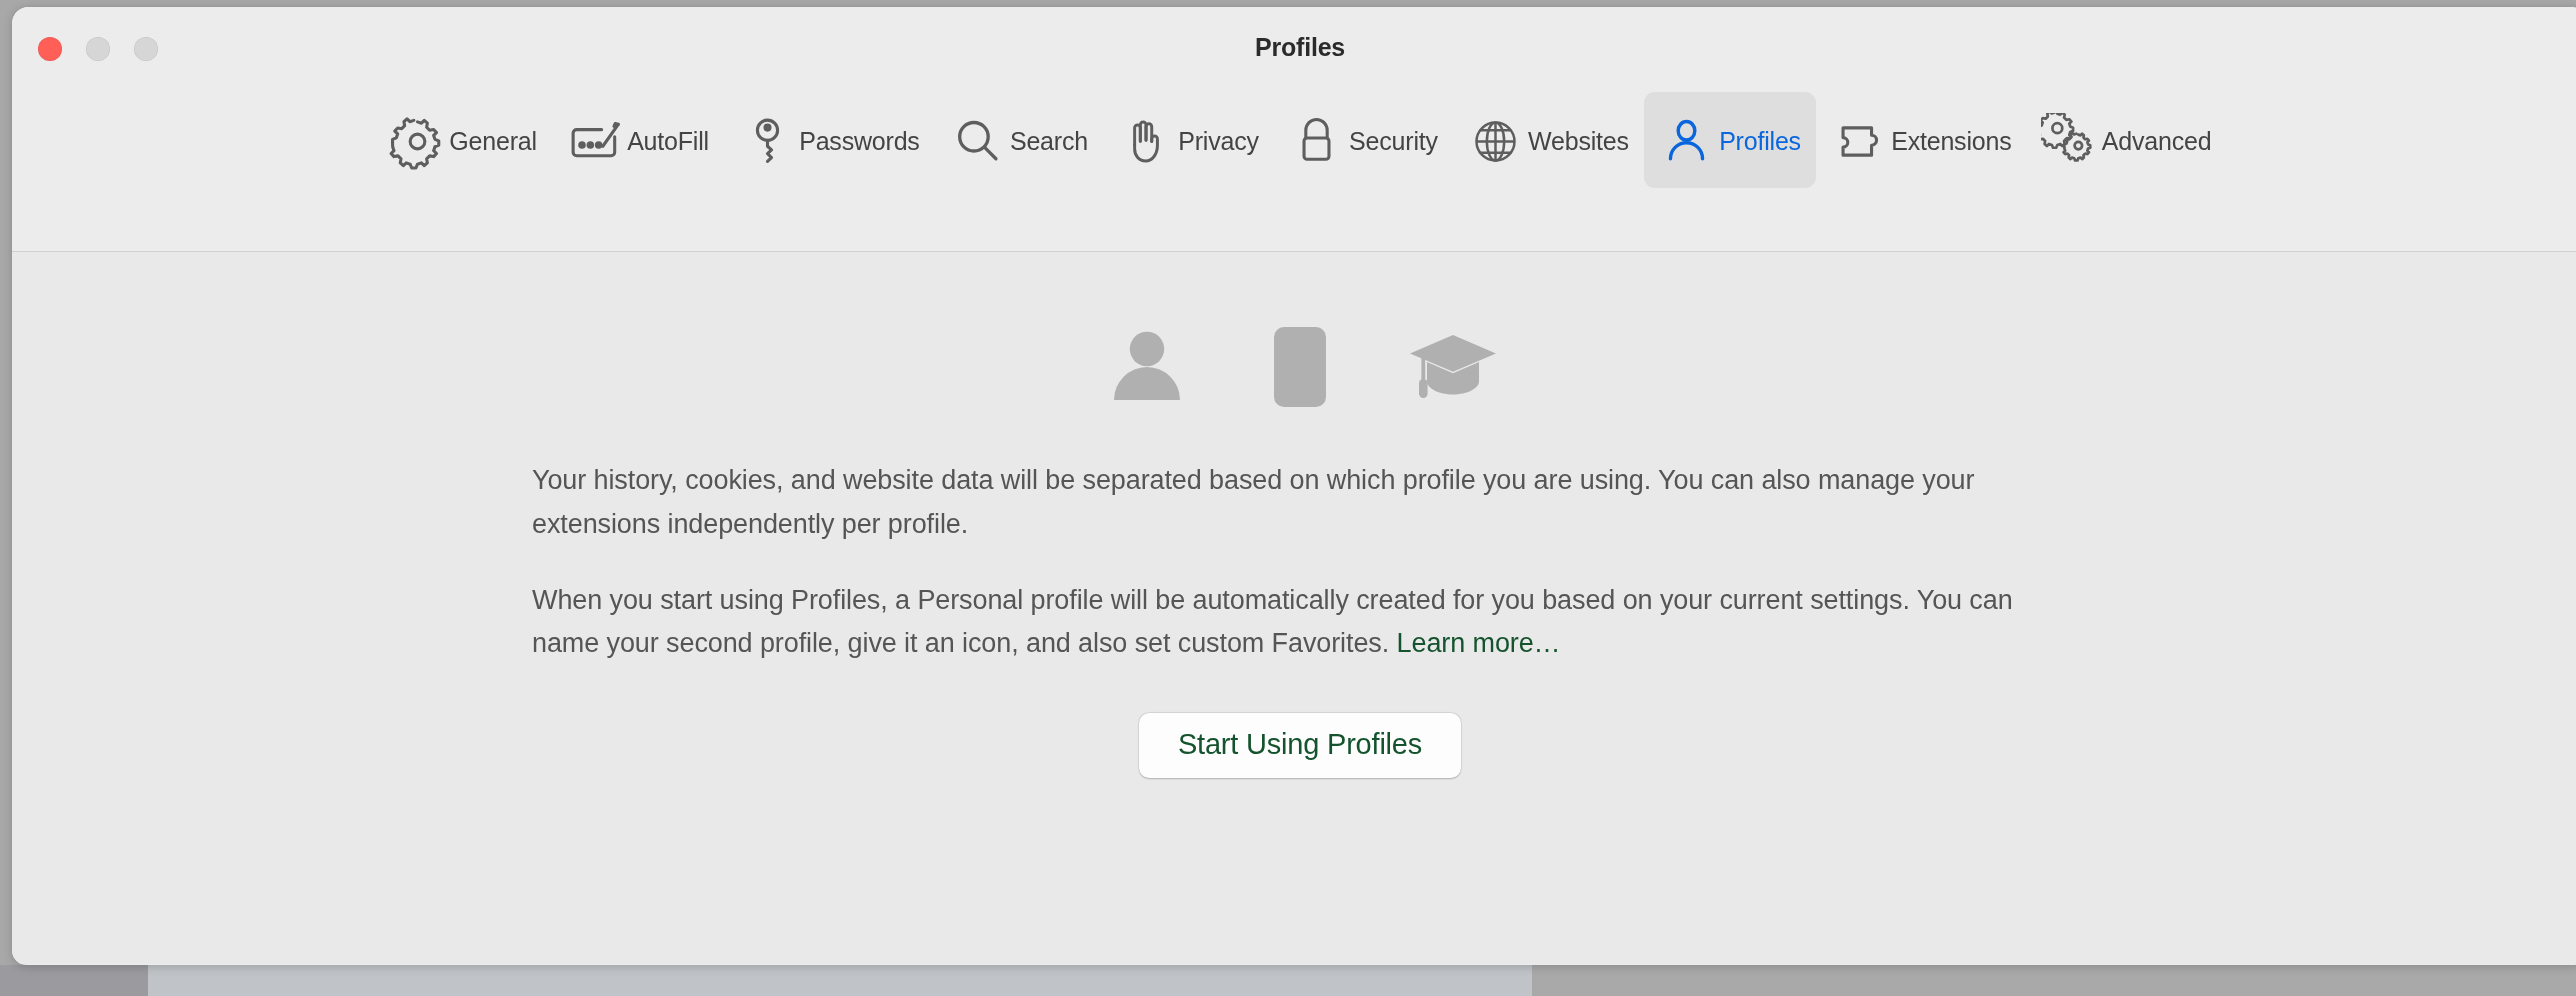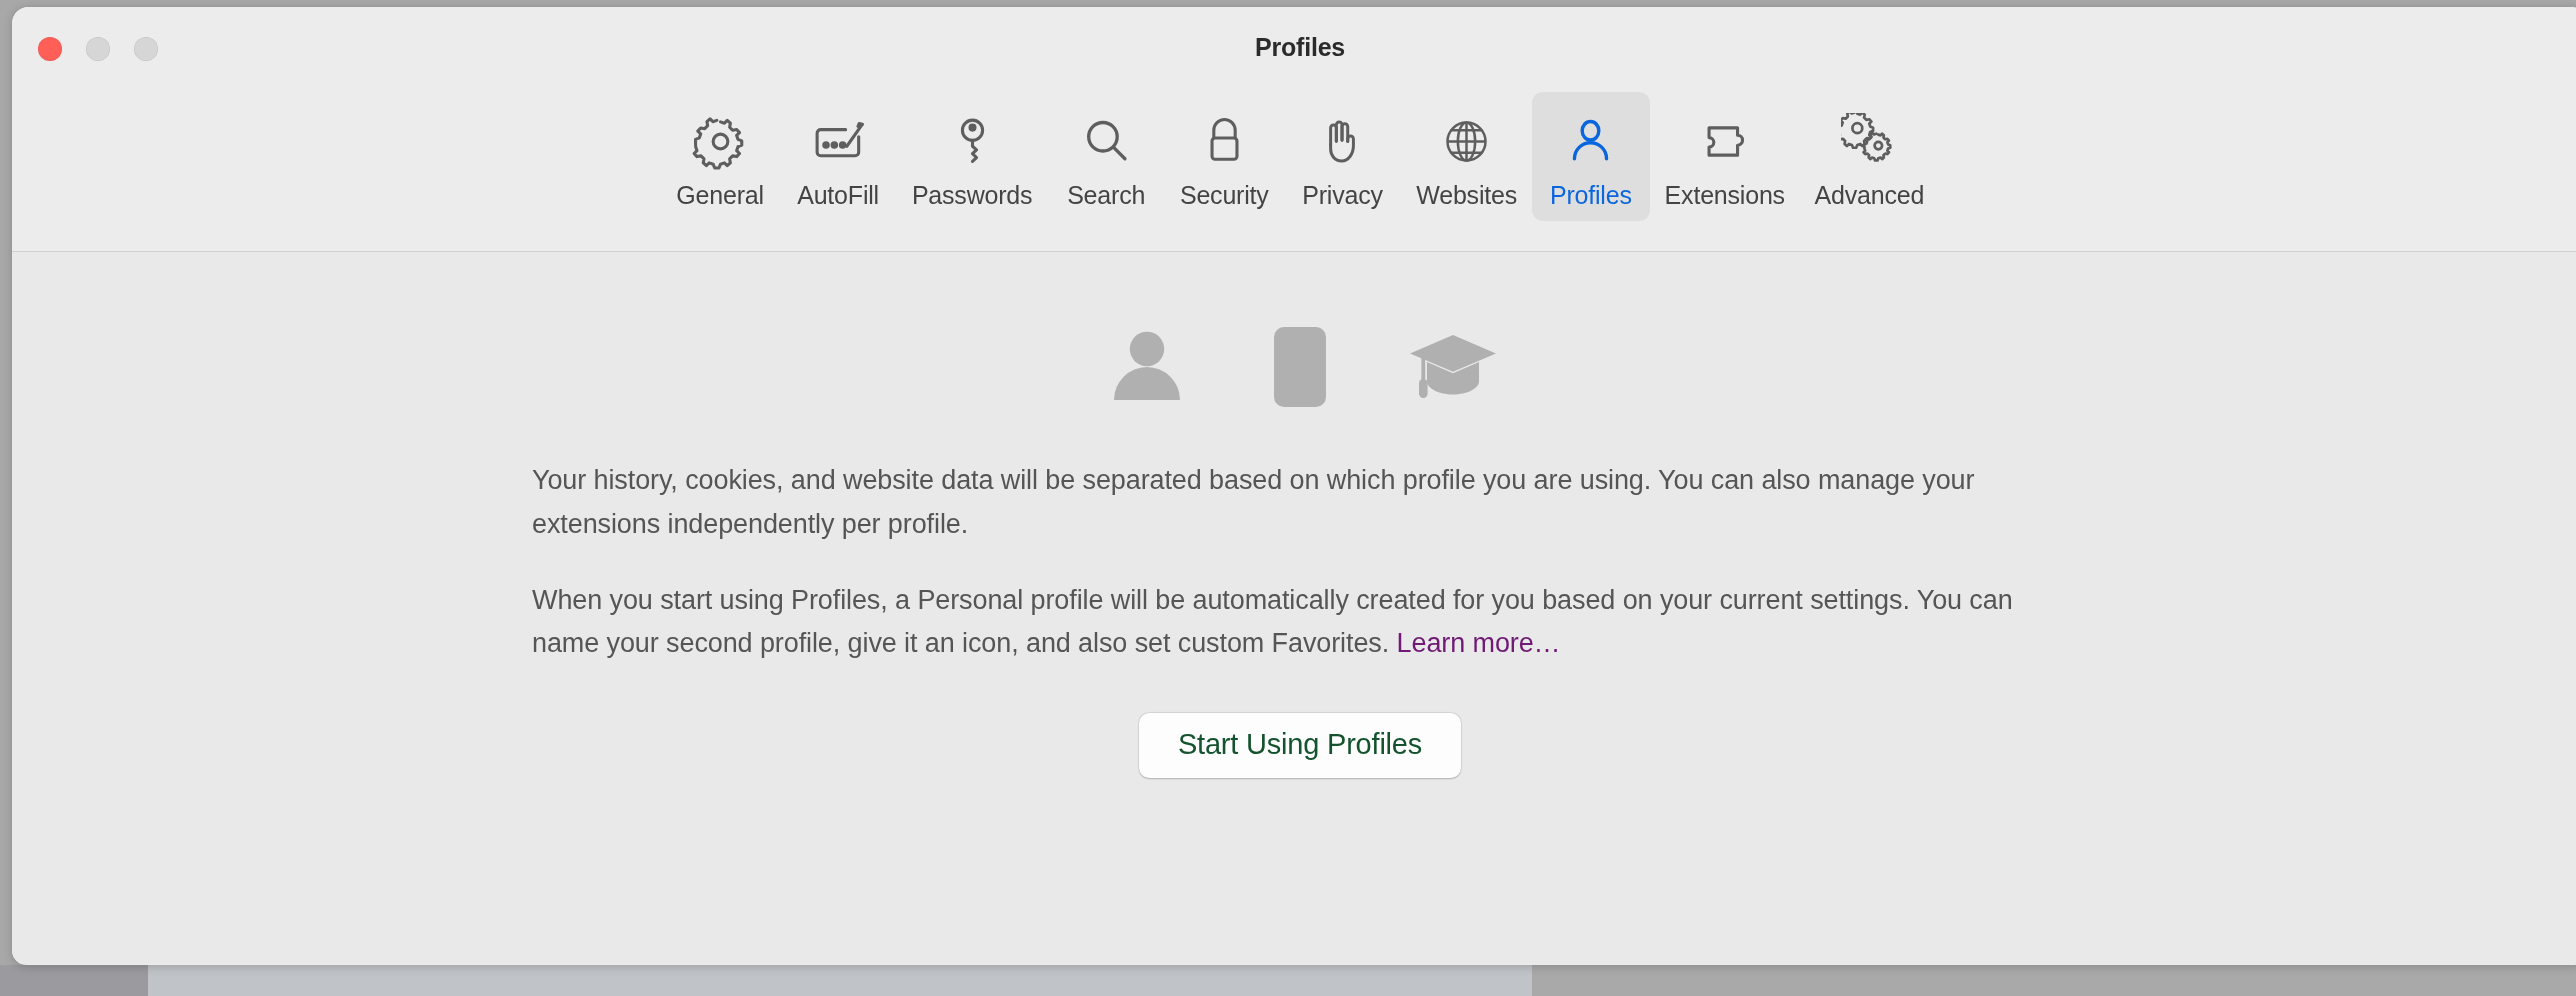--- a/index.html
+++ b/index.html
@@ -91,21 +91,21 @@
     height:1.8px;
     background:linear-gradient(to bottom,#d9d9d9,#c9c9c9);
   }
 
   .tbitem {
     width:auto;
     min-width:118px;
     padding:13px 14.8px 11px;
     border-radius:11px;
     display:flex;
-    flex-direction:column;
+    flex-direction:row;
     align-items:center;
     justify-content:flex-start;
     gap:3.7px;
     cursor:default;
   }
   .tbitem .glyph {
     height:72px;
     display:flex;
     align-items:center;
     justify-content:center;
@@ -147,21 +147,21 @@
     padding-top:44px;
   }
   .para {
     font-size:27px;
     line-height:1.60;
     color:#555;
     letter-spacing:-0.1px;
   }
   .para + .para { margin-top:33px; }
   .link {
-    color:#701a75;
+    color:#14532d;
     cursor:pointer;
     text-decoration:none;
   }
 
   .btn-row {
     display:flex;
     justify-content:center;
     padding-top:48px;
   }
   .primary-btn {
@@ -238,38 +238,38 @@
         <svg width="57" height="57" viewBox="0 0 48 48" fill="none" stroke-width="2.8" stroke-linecap="round">
           <circle cx="21" cy="20" r="12"></circle>
           <path d="M30 29l9.5 9.5"></path>
         </svg>
       </span>
       <span class="lbl">Search</span>
     </div>
 
     <div class="tbitem">
       <span class="glyph">
-        <svg width="57" height="57" viewBox="0 0 48 48" fill="none" stroke-width="2.6" stroke-linejoin="round">
-          <path d="M15 21v-6.5a9 9 0 0 1 18 0V21"></path>
-          <rect x="13.5" y="21" width="21" height="18" rx="2.6"></rect>
-        </svg>
-      </span>
-      <span class="lbl">Security</span>
-    </div>
-
-    <div class="tbitem">
-      <span class="glyph">
         <svg width="57" height="57" viewBox="0 0 48 48" fill="none" stroke-width="2.5" stroke-linejoin="round" stroke-linecap="round">
           <path d="M14 27V12.5a2.4 2.4 0 0 1 4.8 0V24"></path>
           <path d="M18.8 23.5V10a2.4 2.4 0 0 1 4.8 0v13"></path>
           <path d="M23.6 23V11.5a2.4 2.4 0 0 1 4.8 0V24"></path>
           <path d="M28.4 24v-2.2a2.4 2.4 0 0 1 4.8 0v5.6c0 7.3-4.3 13-9.9 13-5.6 0-9.3-4.5-9.3-10.4V27"></path>
         </svg>
       </span>
       <span class="lbl">Privacy</span>
+    </div>
+
+    <div class="tbitem">
+      <span class="glyph">
+        <svg width="57" height="57" viewBox="0 0 48 48" fill="none" stroke-width="2.6" stroke-linejoin="round">
+          <path d="M15 21v-6.5a9 9 0 0 1 18 0V21"></path>
+          <rect x="13.5" y="21" width="21" height="18" rx="2.6"></rect>
+        </svg>
+      </span>
+      <span class="lbl">Security</span>
     </div>
 
     <div class="tbitem">
       <span class="glyph">
         <svg width="57" height="57" viewBox="0 0 48 48" fill="none" stroke-width="2.1">
           <circle cx="24" cy="24" r="16"></circle>
           <ellipse cx="24" cy="24" rx="7.3" ry="16"></ellipse>
           <path d="M8 24h32M10.6 14.5h26.8M10.6 33.5h26.8"></path>
           <path d="M24 8v32"></path>
         </svg>

